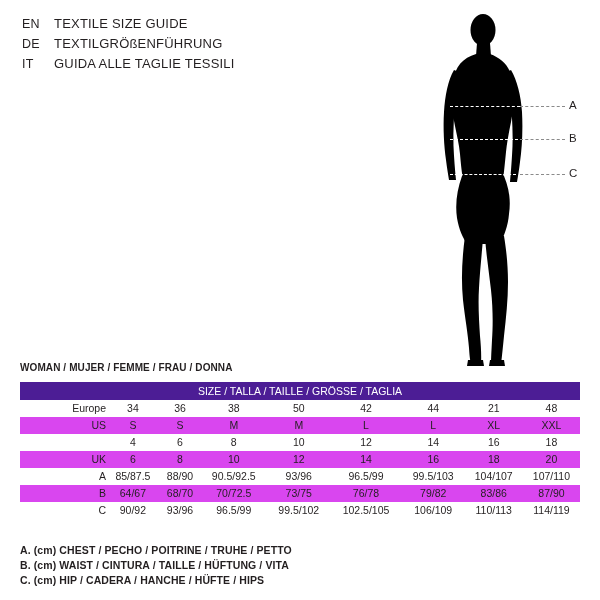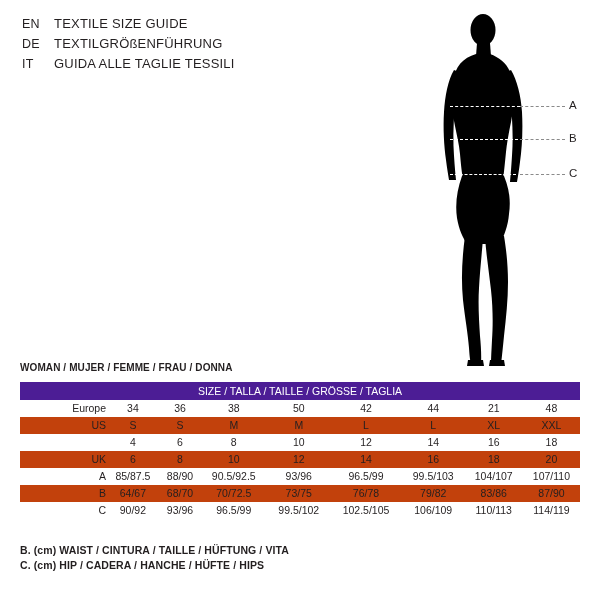--- a/index.html
+++ b/index.html
@@ -104,21 +104,21 @@
   tr.head td {
     background: #4c1d95;
     color: #ffffff;
     font-weight: normal;
     text-align: center;
     padding-left: 0;
     font-size: 10.5px;
     height: 18px;
     line-height: 18px;
   }
-  tr.shade td { background: #c2410c; }
+  tr.shade td { background: #d946ef; }
   tr.plain td { background: #ffffff; }
 
   
   .notes {
     position: absolute;
     left: 20px;
     top: 543px;
     font-size: 10.5px;
     font-weight: bold;
   }
@@ -317,17 +317,18 @@
         <td>99.5/102</td>
         <td>102.5/105</td>
         <td>106/109</td>
         <td>110/113</td>
         <td>114/119</td>
       </tr>
     </tbody>
   </table>
 
   <div class="notes">
+    <div>A. (cm) CHEST / PECHO / POITRINE / TRUHE / PETTO</div>
     <div>B. (cm) WAIST / CINTURA / TAILLE / HÜFTUNG / VITA</div>
     <div>C. (cm) HIP / CADERA / HANCHE / HÜFTE / HIPS</div>
   </div>
 
 </div>
 
 </body></html>

